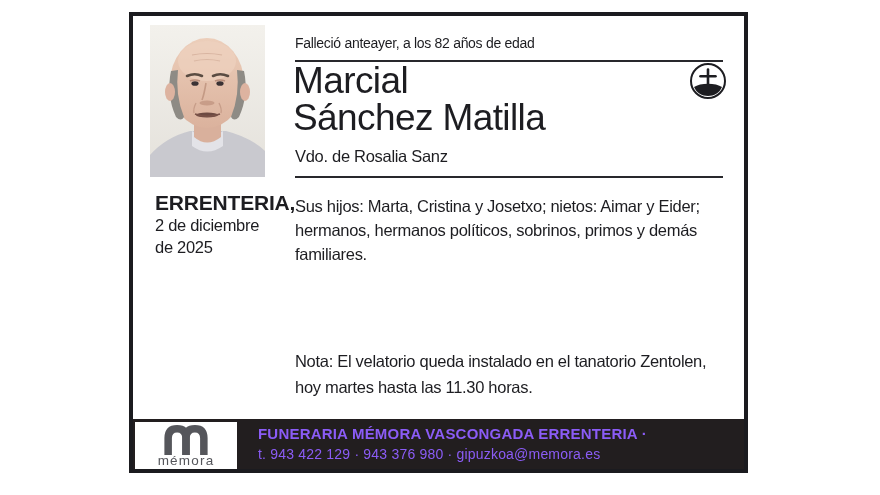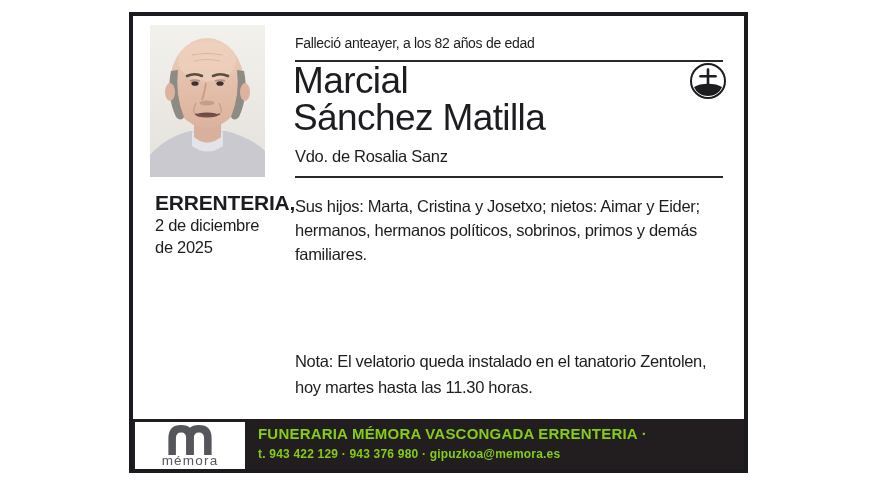--- a/index.html
+++ b/index.html
@@ -30,30 +30,30 @@
 
   .place-date{position:absolute;left:22px;top:176px;width:138px;}
   .place{font-weight:bold;font-size:21px;letter-spacing:-0.2px;line-height:22px;}
   .date{font-size:16.5px;letter-spacing:-0.3px;line-height:22px;}
 
   .family{position:absolute;left:162px;top:178px;width:444px;font-size:16.5px;line-height:24px;letter-spacing:-0.3px;}
   .note{position:absolute;left:162px;top:332px;width:414px;font-size:16.5px;line-height:26px;letter-spacing:-0.3px;}
 
   .footer{position:absolute;left:0;bottom:0;width:100%;height:50px;background:#221e1f;}
   .logo-box{
-    position:absolute;left:2px;top:3px;width:110px;height:47px;background:#ffffff;
+    position:absolute;left:2px;top:3px;width:102px;height:47px;background:#ffffff;
     display:flex;flex-direction:column;align-items:center;justify-content:flex-start;
   }
   .logo-m{width:52px;height:31px;margin-top:2px;}
   .logo-m svg{display:block;width:100%;height:100%;}
   .logo-word{font-size:13.5px;color:#55565b;letter-spacing:1.2px;line-height:12px;}
 
-  .footer-text{position:absolute;left:125px;top:50%;transform:translateY(-50%);color:#84cc16;white-space:nowrap;}
+  .footer-text{position:absolute;left:125px;top:50%;transform:translateY(-50%);color:#8b5cf6;white-space:nowrap;}
   .company{font-weight:bold;font-size:15px;line-height:21px;letter-spacing:0.2px;}
-  .contact{font-weight:bold;font-size:12px;line-height:21px;letter-spacing:0.2px;}
+  .contact{font-weight:normal;font-size:14px;line-height:21px;letter-spacing:0.2px;}
 </style>
 </head>
 <body>
 
 <div class="stage">
   <div class="card">
     <div class="card-inner">
 
       <div class="photo">
         <svg viewBox="0 0 115 152">

